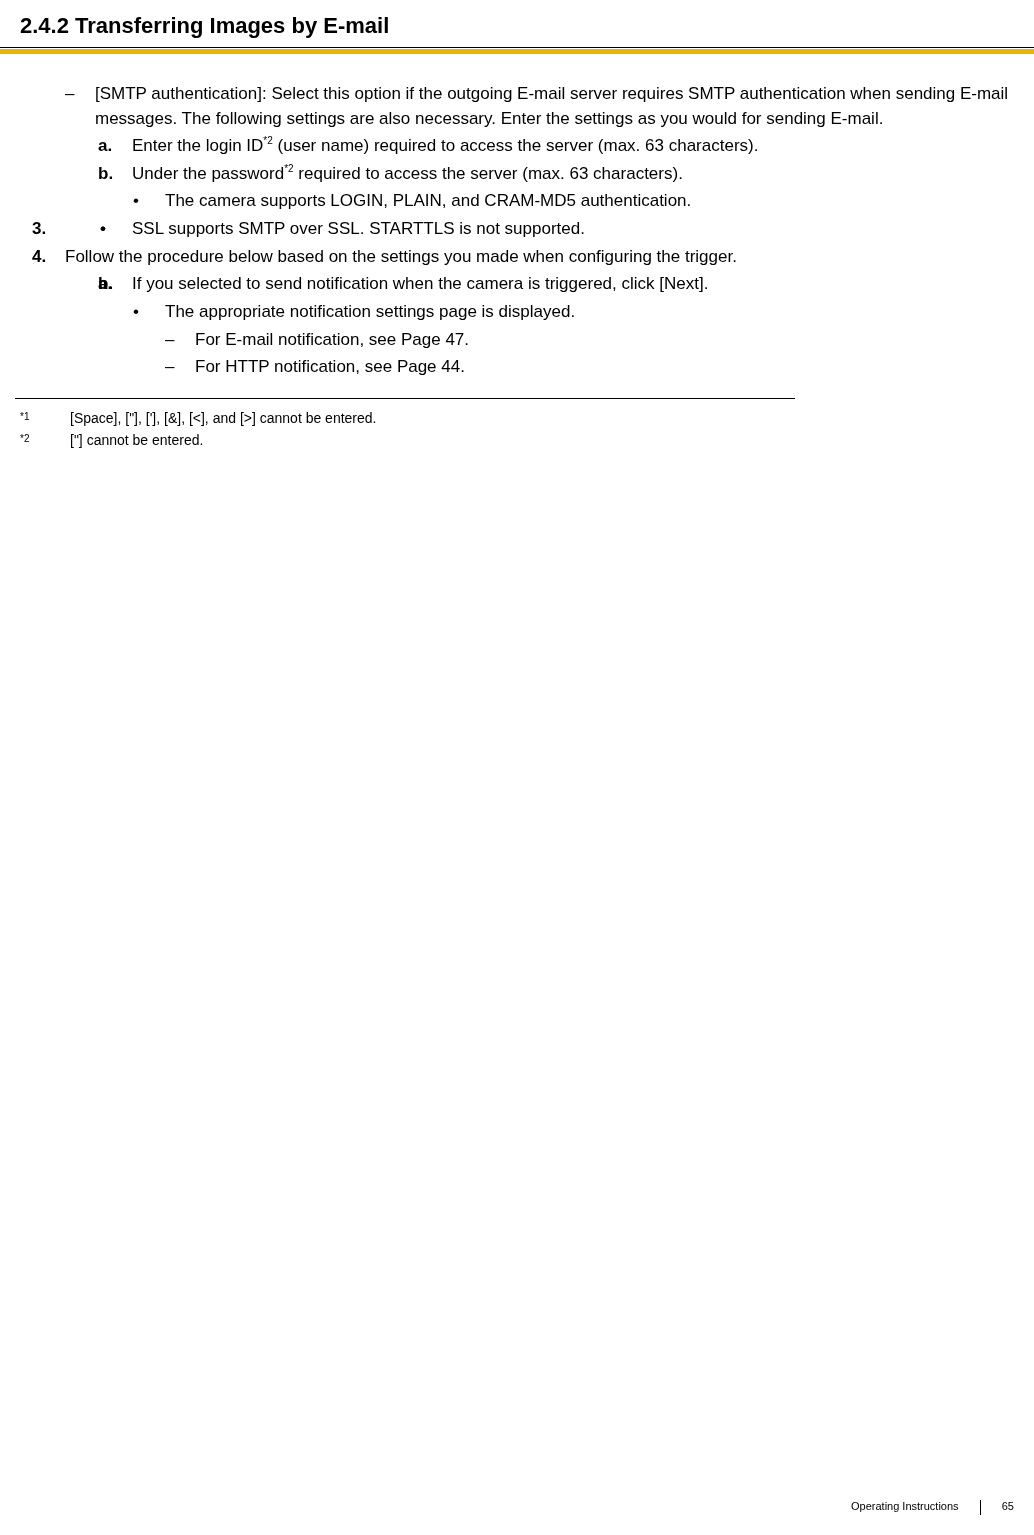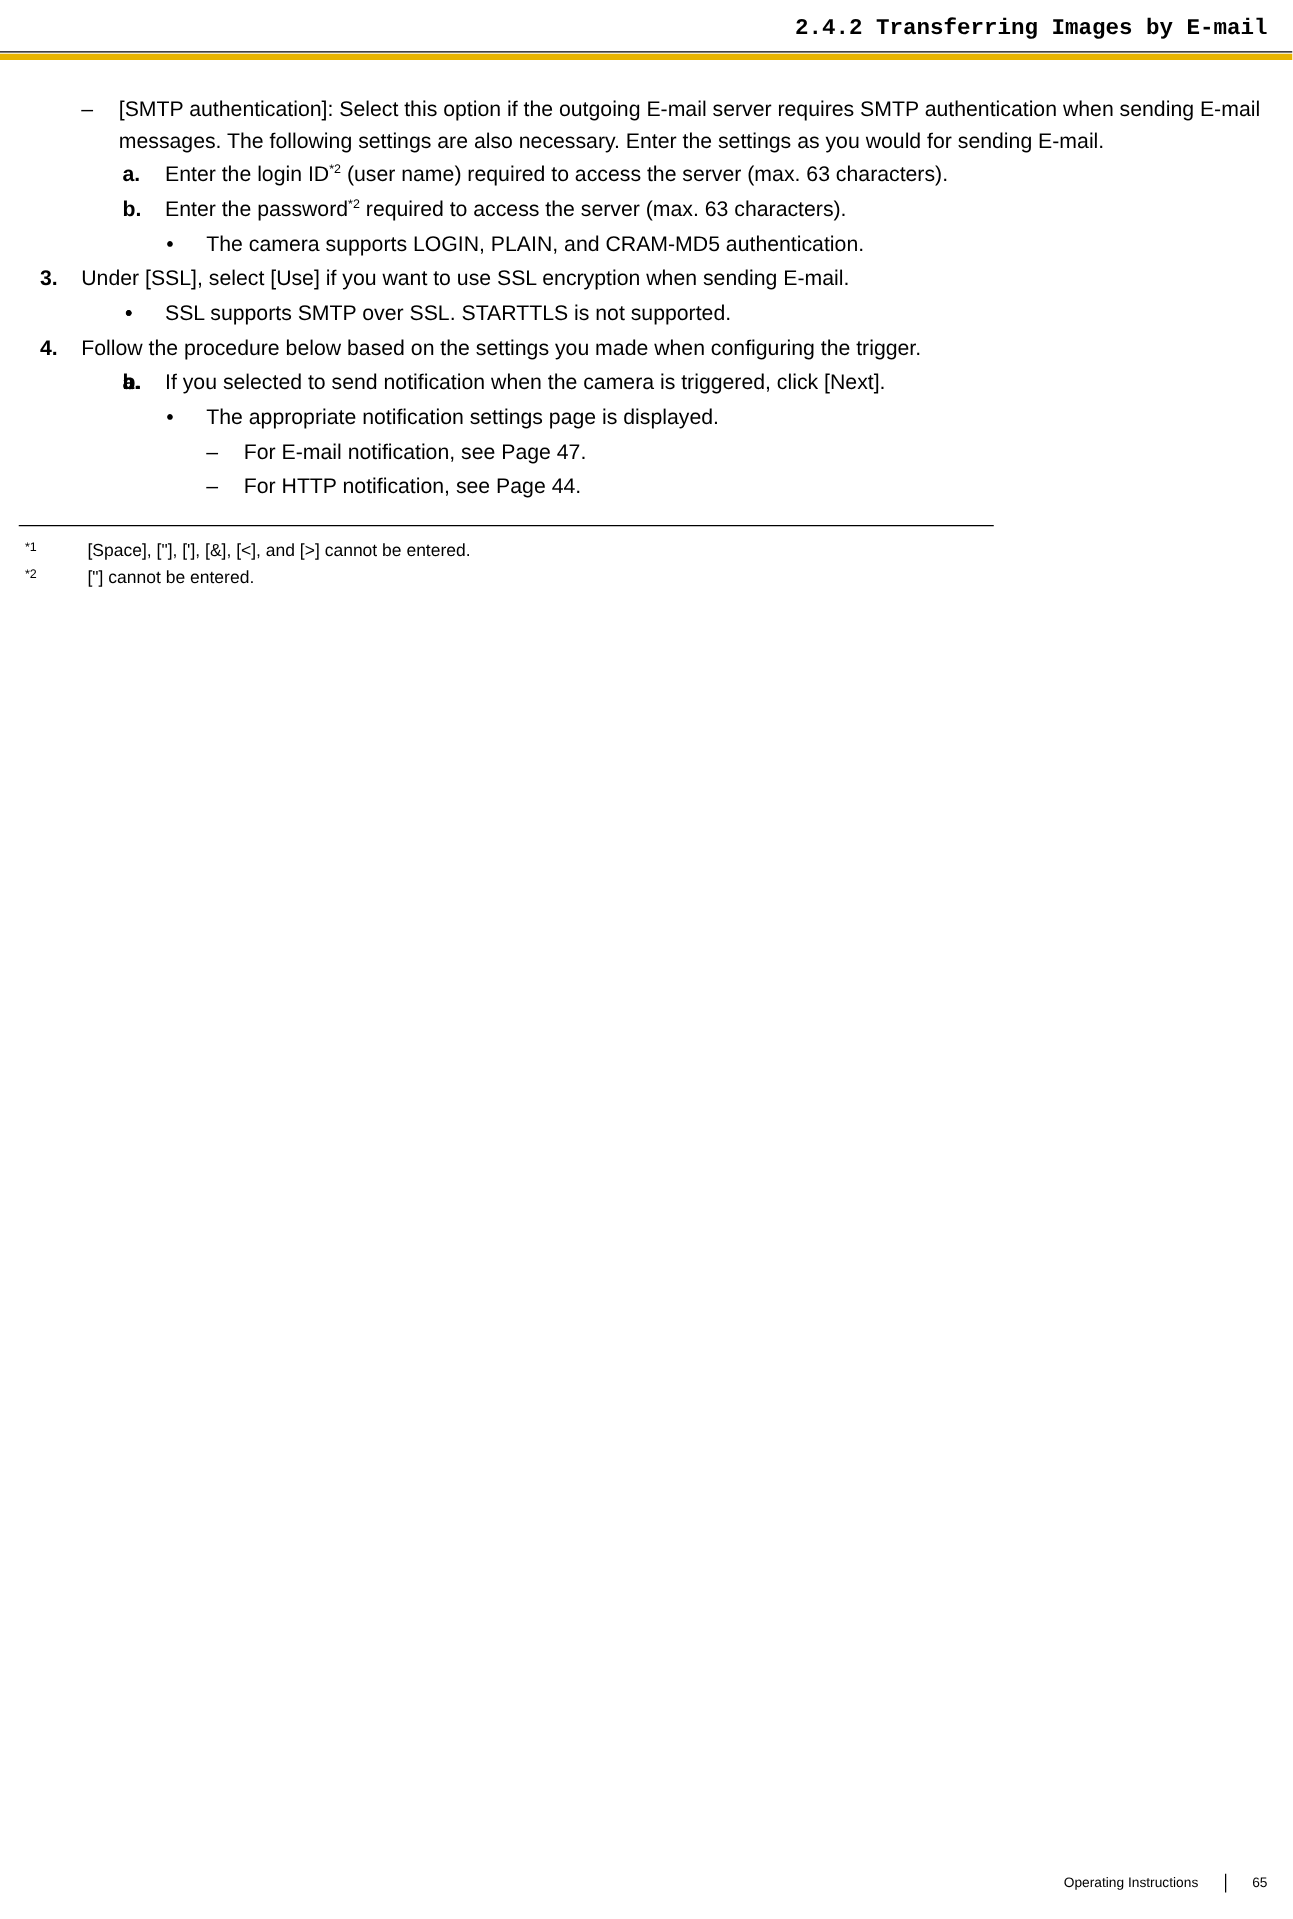--- a/index.html
+++ b/index.html
@@ -11,25 +11,24 @@
       font-family: Arial, Helvetica, sans-serif;
       width: 1034px;
       height: 1535px;
       background: white;
       position: relative;
       font-size: 17px;
       line-height: 1.45;
       color: #000;
     }
     .header {
-      text-align: right;
+      text-align: left;
       padding: 10px 20px 5px 20px;
       font-weight: bold;
-      font-size: 18px;
-      font-family: Liberation Mono, monospace;
+      font-size: 22px;
     }
     .rule-black {
       border-top: 1.5px solid #000;
       margin: 0 0 0 0;
     }
     .rule-yellow {
       height: 5px;
       background: #e8b400;
       margin: 1px 0 0 0;
     }
@@ -154,31 +153,30 @@
     <span>[SMTP authentication]: Select this option if the outgoing E-mail server requires SMTP authentication when sending E-mail messages. The following settings are also necessary. Enter the settings as you would for sending E-mail.</span>
   </div>
 
   <div class="indent-alpha1">
     <span class="marker">a.</span>
     <span>Enter the login ID</span><sup>*2</sup><span> (user name) required to access the server (max. 63 characters).</span>
   </div>
 
   <div class="indent-alpha1">
     <span class="marker">b.</span>
-    <span>Enter the password</span><sup>*2</sup><span> required to access the server (max. 63 characters).</span>
+    <span>Under the password</span><sup>*2</sup><span> required to access the server (max. 63 characters).</span>
   </div>
 
   <div class="indent-alpha1-bullet">
     <span class="marker">•</span>
     <span>The camera supports LOGIN, PLAIN, and CRAM-MD5 authentication.</span>
   </div>
 
   <div class="indent-num">
     <span class="marker">3.</span>
-    <span>Under [SSL], select [Use] if you want to use SSL encryption when sending E-mail.</span>
   </div>
 
   <div class="indent-num-bullet">
     <span class="marker">•</span>
   </div>
 
   <div class="indent-num-bullet">
     <span class="marker">•</span>
     <span>SSL supports SMTP over SSL. STARTTLS is not supported.</span>
   </div>

